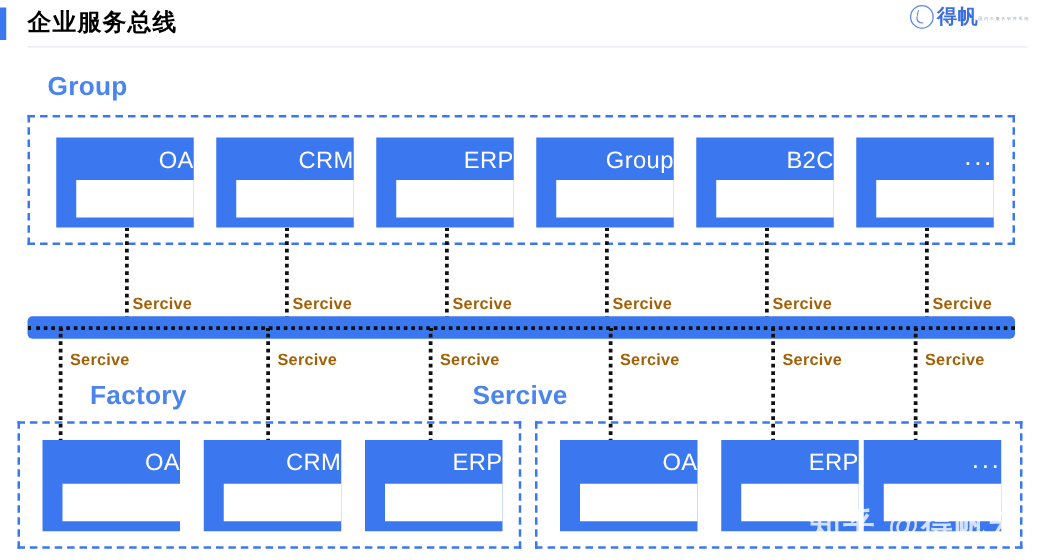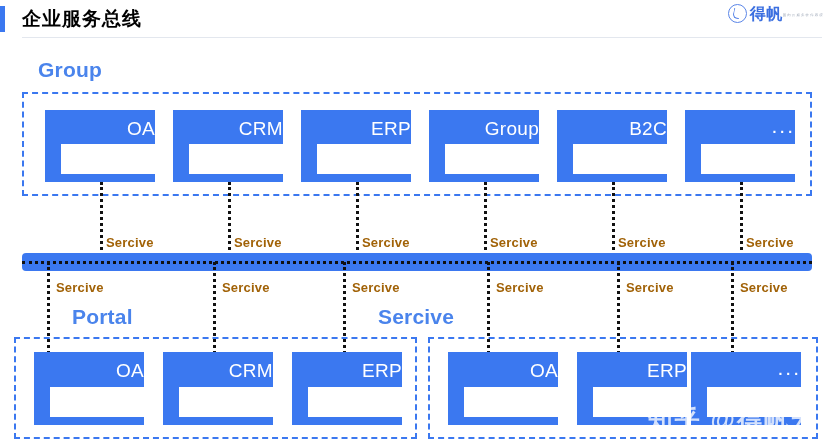--- a/index.html
+++ b/index.html
@@ -253,21 +253,21 @@
 <div class="svc" style="left:626px; top:280px;">Sercive</div>
 <div class="svc" style="left:740px; top:280px;">Sercive</div>
 
 <div class="connector" style="left:47px;  top:262px; height:92px;"></div>
 <div class="connector" style="left:213px; top:262px; height:92px;"></div>
 <div class="connector" style="left:343px; top:262px; height:92px;"></div>
 <div class="connector" style="left:487px; top:262px; height:92px;"></div>
 <div class="connector" style="left:617px; top:262px; height:92px;"></div>
 <div class="connector" style="left:731px; top:262px; height:92px;"></div>
 
-<div class="zone-label" style="left:72px; top:305px;">Portal</div>
+<div class="zone-label" style="left:72px; top:305px;">Factory</div>
 
 <div class="dashed-zone" style="left:14px; top:337px; width:403px; height:102px;"></div>
 
 <div class="node" style="left:34px; top:352px; width:110px; height:73px;">
   <div class="node-label">OA</div>
   <div class="node-slot" style="height:30px; margin-top:7px;"></div>
 </div>
 
 <div class="node" style="left:163px; top:352px; width:110px; height:73px;">
   <div class="node-label">CRM</div>

